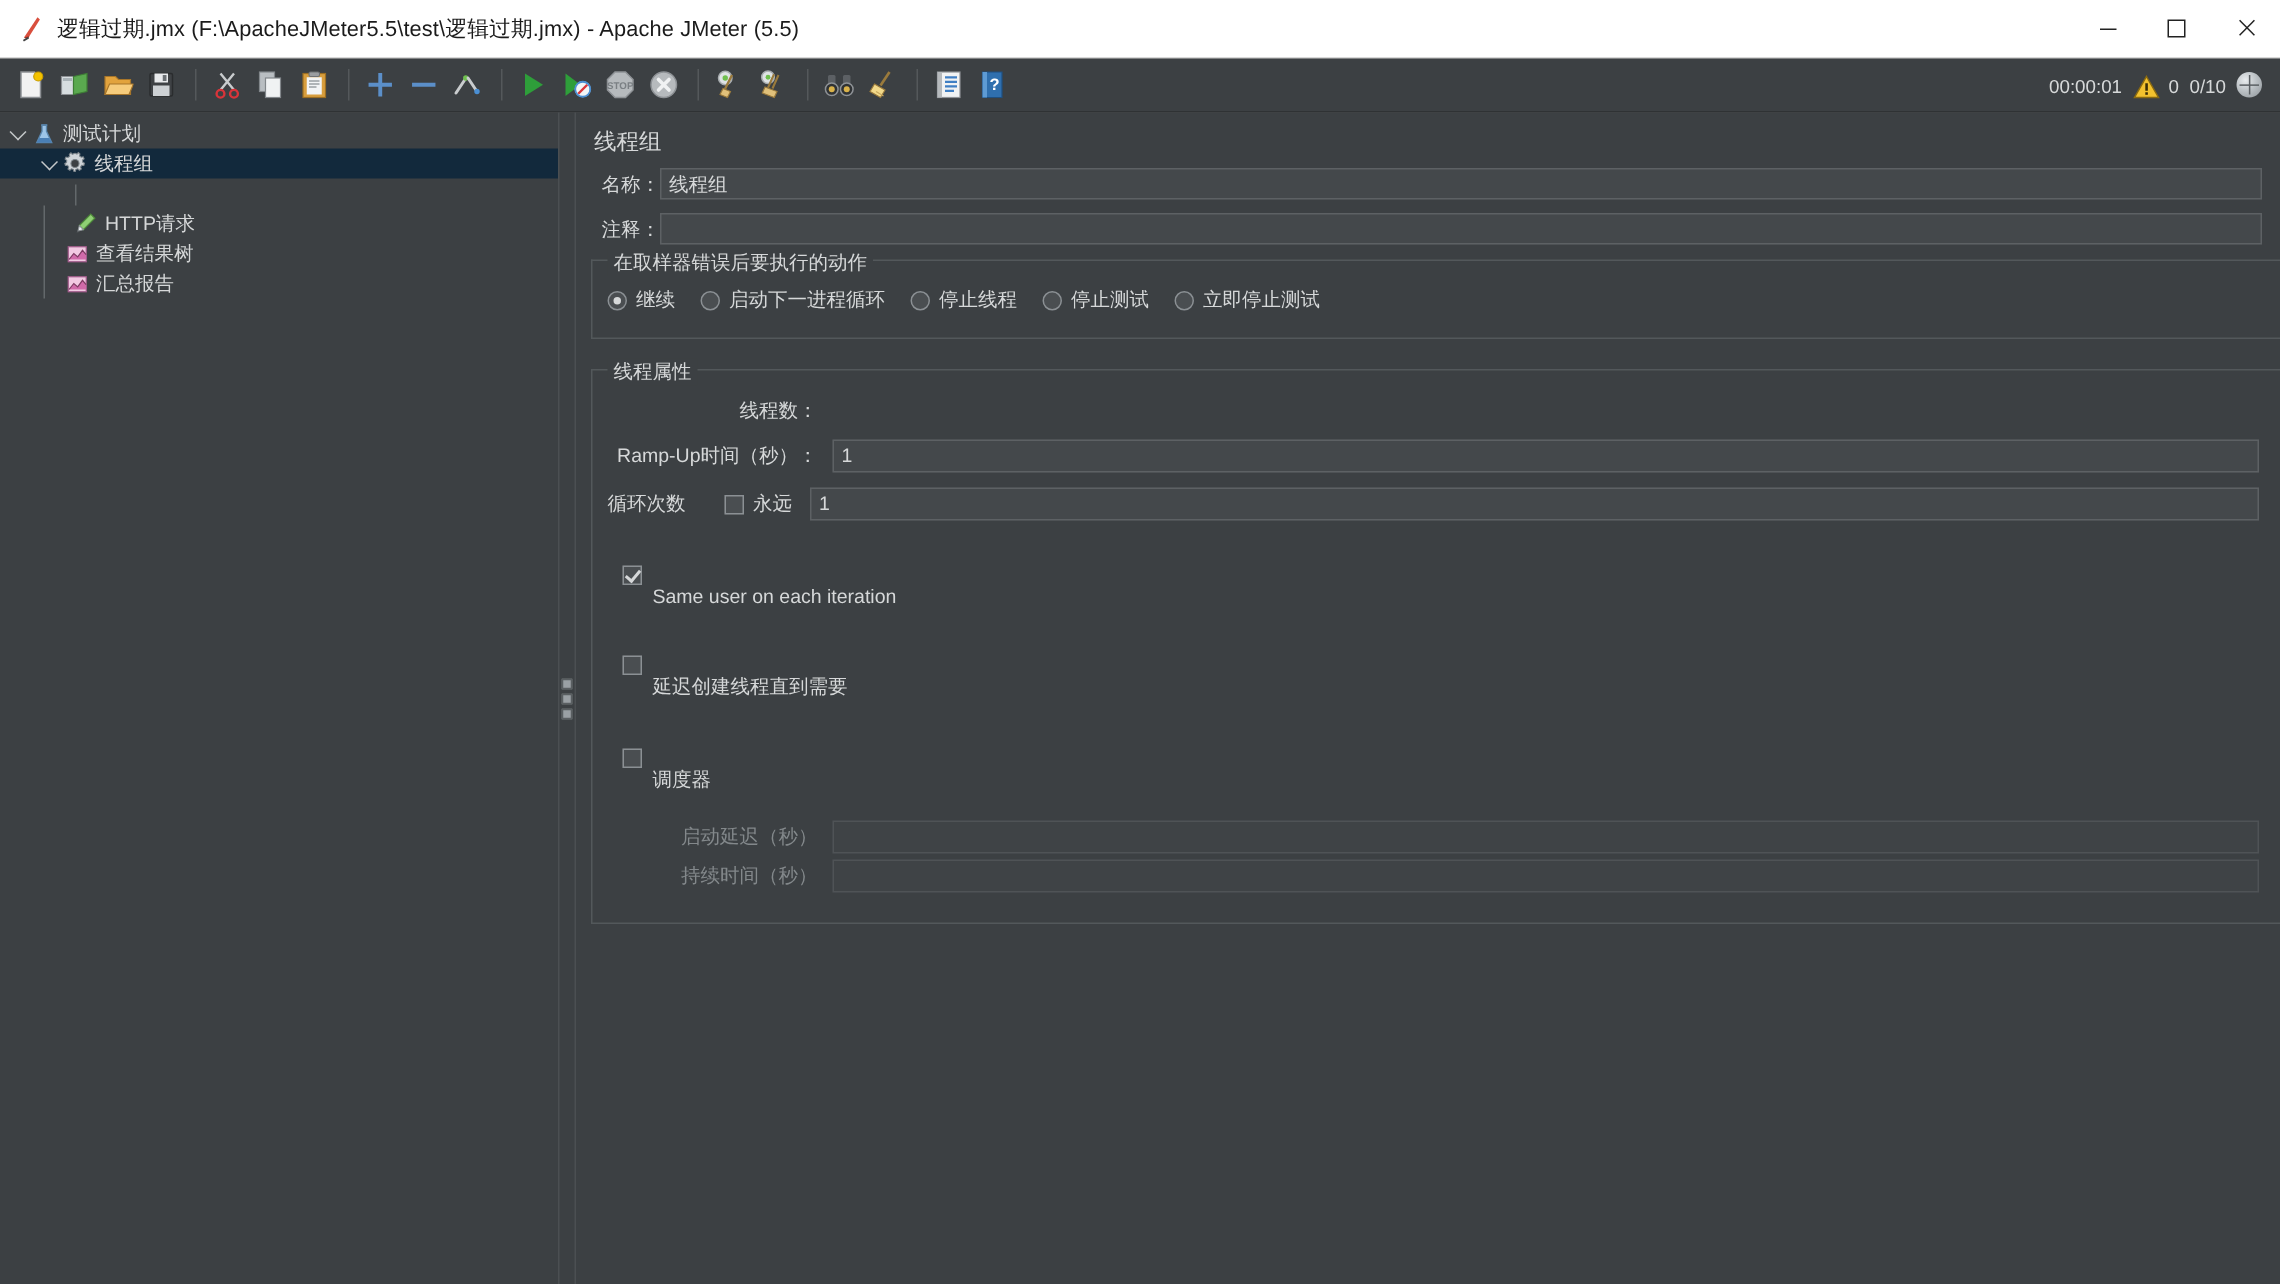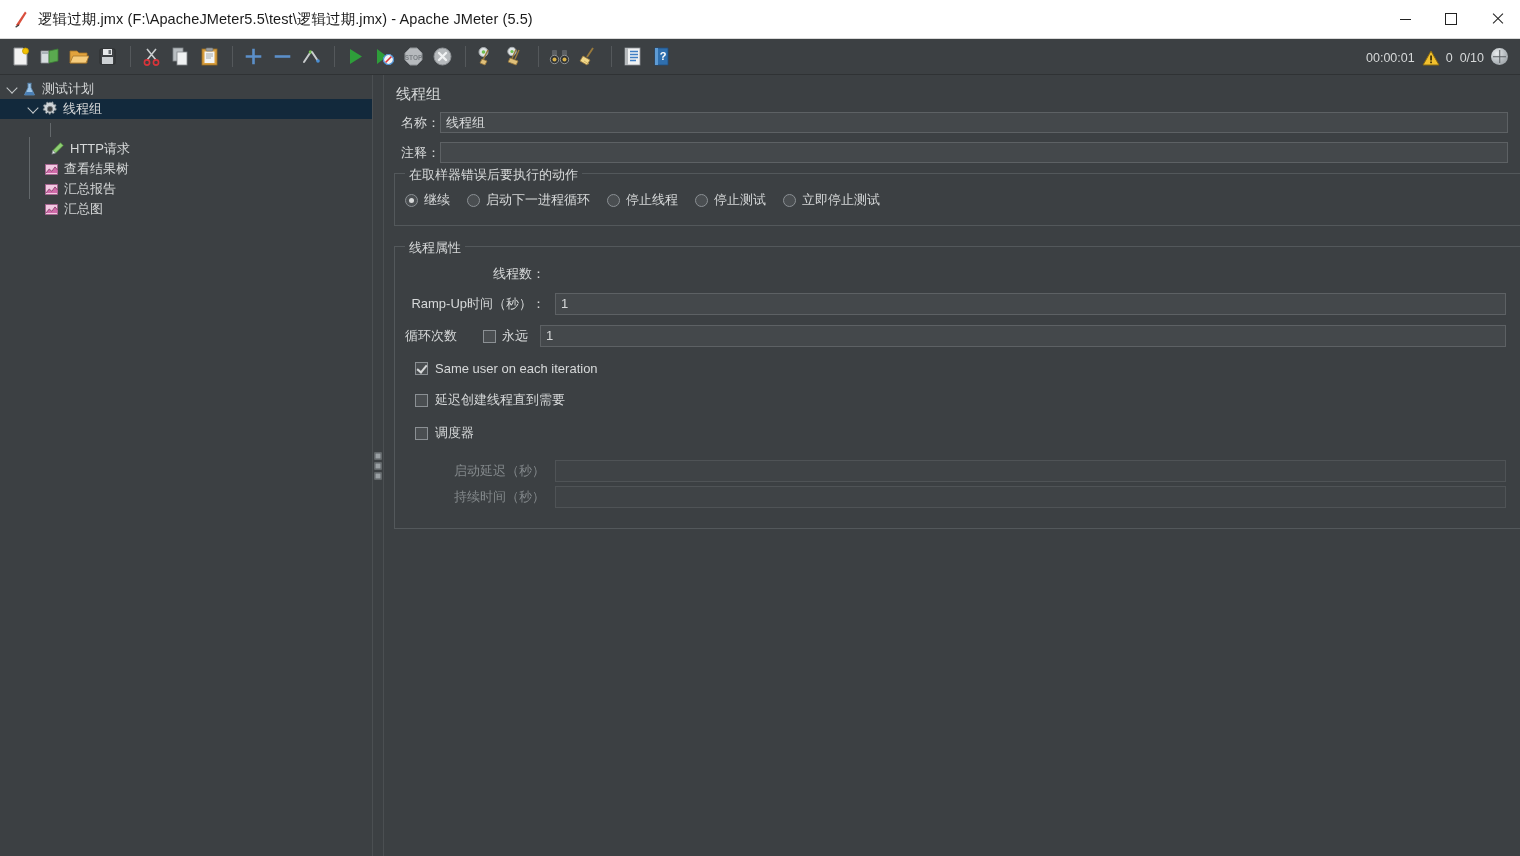--- a/index.html
+++ b/index.html
@@ -406,21 +406,21 @@
     transform: rotate(40deg);
   }
   .cb-row {
     display: flex;
     align-items: center;
     padding-left: 20px;
     margin-bottom: 15px;
     font-size: 13px;
     color: #d6d8d9;
   }
-  .cb-row .cb-lab { padding-left: 1px; }
+  .cb-row .cb-lab { padding-left: 1px; margin-top: 29px; }
 
   
   .warn-tri {
     position: relative;
     width: 17px;
     height: 15px;
   }
   .warn-tri svg { display: block; }
   .sphere {
     width: 17px;
@@ -709,30 +709,20 @@
         <div class="tree-icon">
           <svg width="15" height="15" viewBox="0 0 15 15">
             <rect x="1.5" y="2.5" width="12" height="10" fill="#f2c9e2" stroke="#a35c8c" stroke-width="0.8"></rect>
             <path d="M2 11l3.2-4 2.6 2.3 3.2-4.4 2.4 2.9v3.2z" fill="#d06aa9"></path>
             <path d="M2 11l3.2-4 2.6 2.3 3.2-4.4 2.4 2.9" fill="none" stroke="#7e3b63" stroke-width="0.8"></path>
           </svg>
         </div>
         <div class="tree-label">汇总报告</div>
       </div>
 
-      <div class="tree-row" style="padding-left:42px;">
-        <div class="tree-icon">
-          <svg width="15" height="15" viewBox="0 0 15 15">
-            <rect x="1.5" y="2.5" width="12" height="10" fill="#f2c9e2" stroke="#a35c8c" stroke-width="0.8"></rect>
-            <path d="M2 11l3.2-4 2.6 2.3 3.2-4.4 2.4 2.9v3.2z" fill="#d06aa9"></path>
-            <path d="M2 11l3.2-4 2.6 2.3 3.2-4.4 2.4 2.9" fill="none" stroke="#7e3b63" stroke-width="0.8"></path>
-          </svg>
-        </div>
-        <div class="tree-label">汇总图</div>
-      </div>
     </div>
 
     <div class="splitter">
       <div class="grips">
         <div class="grip"></div>
         <div class="grip"></div>
         <div class="grip"></div>
       </div>
     </div>
 

